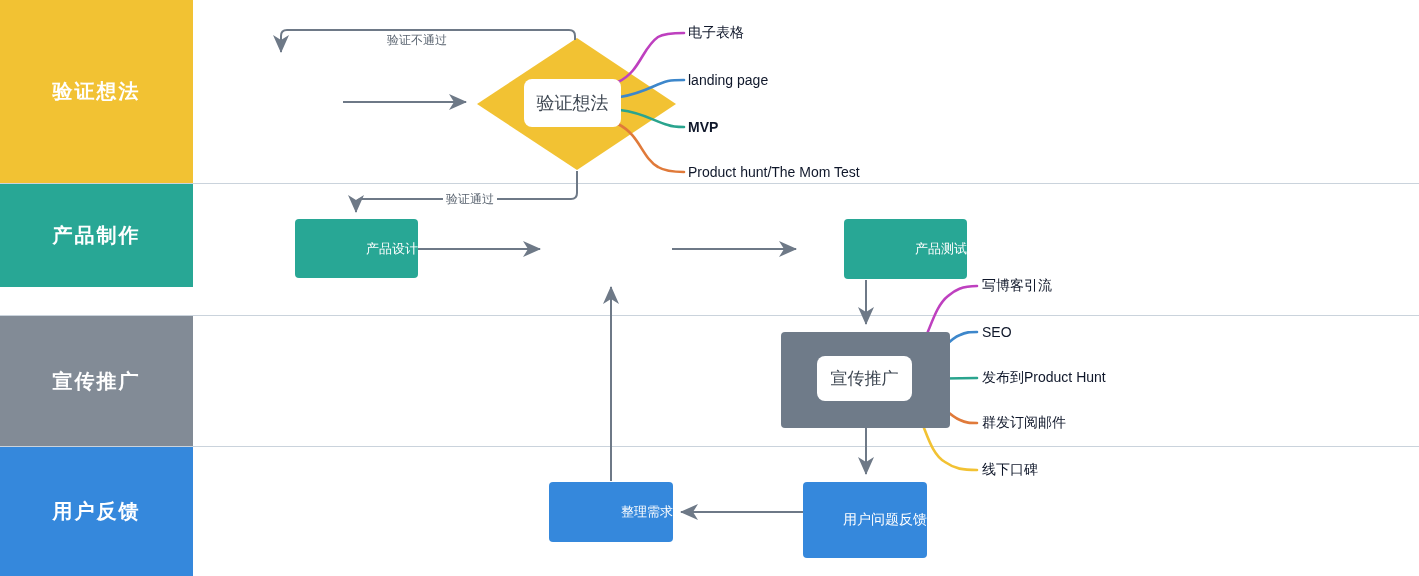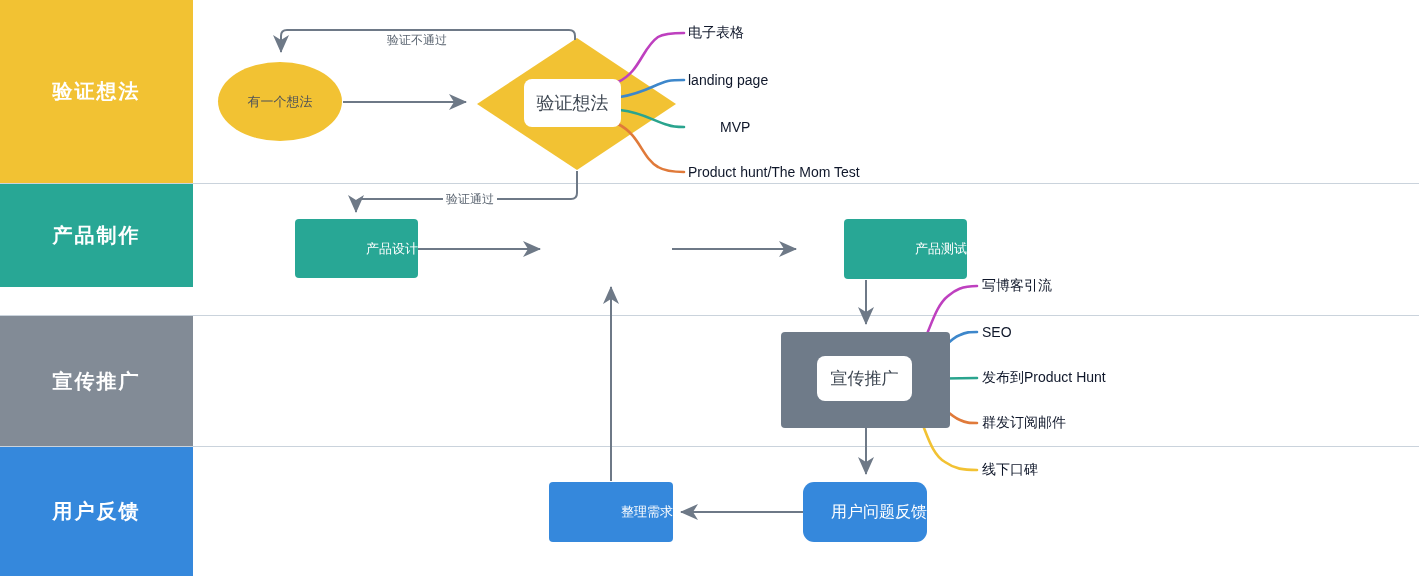--- a/index.html
+++ b/index.html
@@ -27,21 +27,21 @@
   .node { position: absolute; display: flex; align-items: center; justify-content: center; text-align: center; }
   .ellipse { left: 218px; top: 62px; width: 124px; height: 79px; background: #F2C233; border-radius: 50%; }
   .ellipse .txt { color: #4E5258; font-size: 13px; }
   .rect { border-radius: 4px; color: #ffffff; font-size: 13px; justify-content: flex-end; }
   .teal { background: #28A795; }
   .blue { background: #3588DC; }
   .design  { left: 295px; top: 219px; width: 123px; height: 59px; }
   .develop { left: 548px; top: 219px; width: 124px; height: 59px; }
   .test    { left: 804px; top: 219px; width: 123px; height: 60px; margin-left: 40px; }
   .collect { left: 549px; top: 482px; width: 124px; height: 60px; }
-  .feedback{ left: 803px; top: 482px; width: 124px; height: 60px; font-size: 16px; border-radius: 11px; }
+  .feedback{ left: 803px; top: 482px; width: 124px; height: 76px; font-size: 14px; }
   .promote-box { left: 781px; top: 332px; width: 169px; height: 96px; background: #6F7B89; border-radius: 4px; }
   .white-card { position: absolute; background: #ffffff; border-radius: 8px; display: flex; align-items: center; justify-content: center; color: #3E4752; }
   .validate-card { left: 524px; top: 79px; width: 97px; height: 48px; font-size: 18px; }
   .promote-card  { left: 817px; top: 356px; width: 95px; height: 45px; font-size: 17px; }
 
   
   .edge-label { position: absolute; transform: translate(-50%, -50%); background: #ffffff; padding: 0 3px; color: #5A6470; font-size: 12px; white-space: nowrap; }
 
   
   .method { position: absolute; transform: translateY(-50%); color: #0f172a; font-size: 14px; white-space: nowrap; }
@@ -92,23 +92,20 @@
   <div class="lane lane2">
     <span class="lane-label">产品制作</span>
   </div>
   <div class="lane lane3">
     <span class="lane-label">宣传推广</span>
   </div>
   <div class="lane lane4">
     <span class="lane-label">用户反馈</span>
   </div>
 
-  <div class="node ellipse">
-    <span class="txt">有一个想法</span>
-  </div>
 
   <div class="white-card validate-card">
     <span>验证想法</span>
   </div>
 
   <div class="node rect teal design">
     <span>产品设计</span>
   </div>
   <div class="node rect teal test">
     <span>产品测试</span>
@@ -124,21 +121,21 @@
   </div>
   <div class="node rect blue feedback">
     <span>用户问题反馈</span>
   </div>
 
   <div class="edge-label" style="left:417px; top:40px;">验证不通过</div>
   <div class="edge-label" style="left:470px; top:199px;">验证通过</div>
 
   <div class="method" style="left:688px; top:33px;">电子表格</div>
   <div class="method" style="left:688px; top:80px;">landing page</div>
-  <div class="method" style="left:720px; top:127px;">MVP</div>
+  <div class="method" style="left:688px; top:127px;font-weight:bold;">MVP</div>
   <div class="method" style="left:688px; top:172px;">Product hunt/The Mom Test</div>
 
   <div class="method" style="left:982px; top:286px;">写博客引流</div>
   <div class="method" style="left:982px; top:332px;">SEO</div>
   <div class="method" style="left:982px; top:378px;">发布到Product Hunt</div>
   <div class="method" style="left:982px; top:423px;">群发订阅邮件</div>
   <div class="method" style="left:982px; top:470px;">线下口碑</div>
 
 </div>
 

